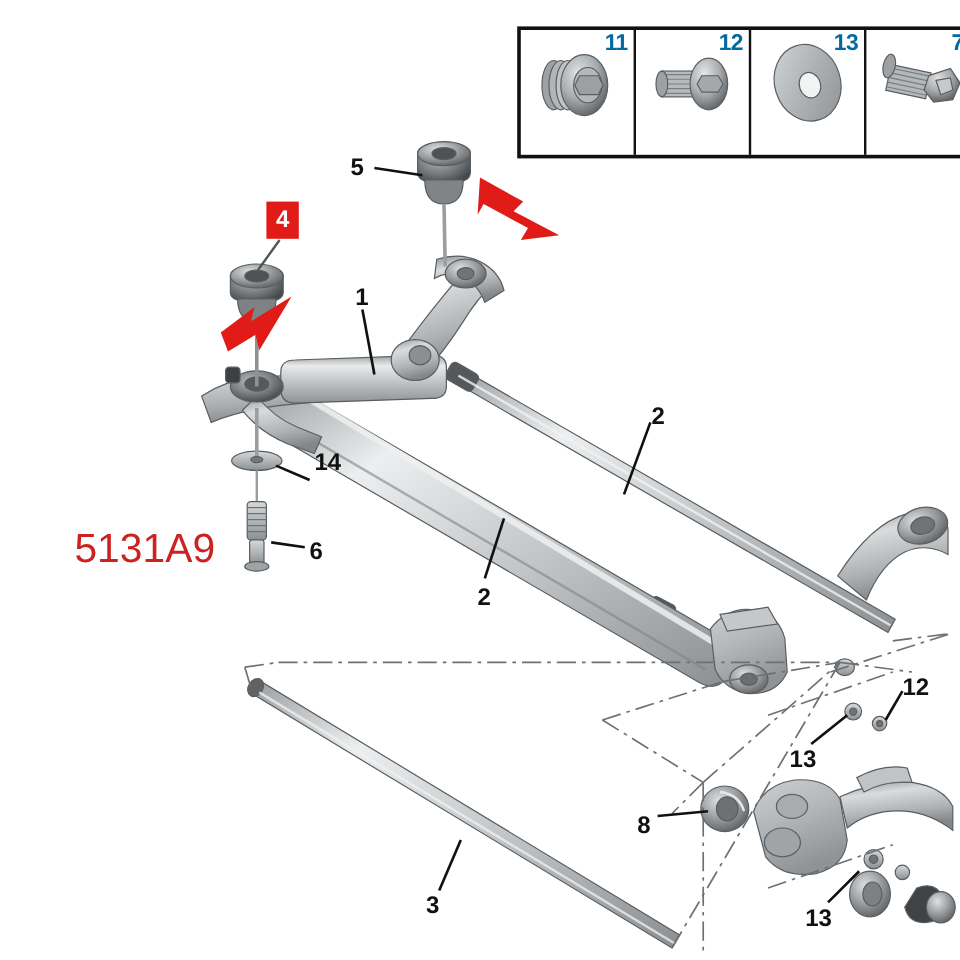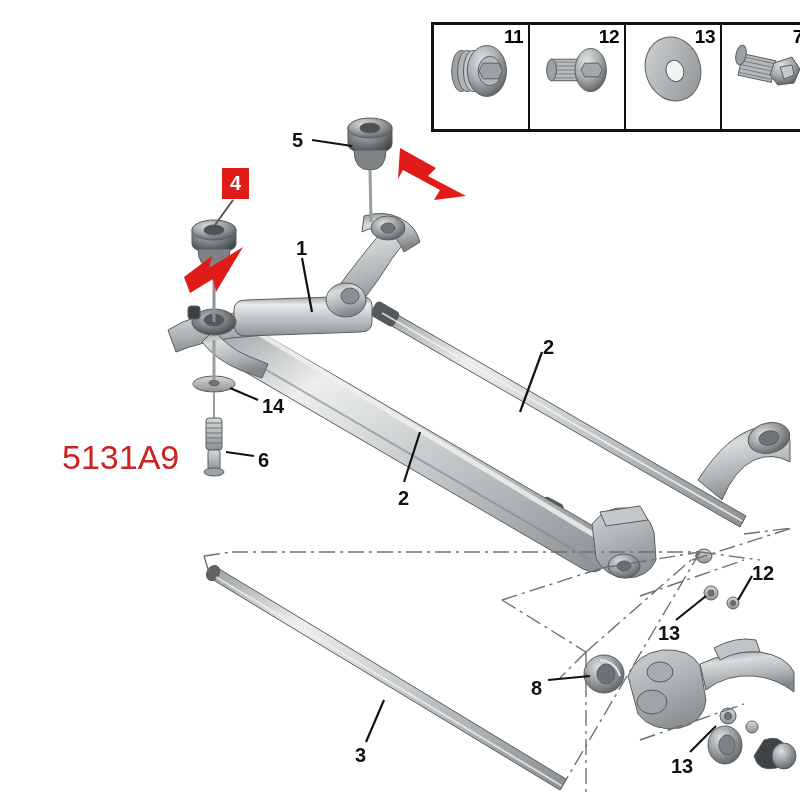--- a/index.html
+++ b/index.html
@@ -29,21 +29,21 @@
     border-right:2px solid #111;
     box-sizing:border-box;
     overflow:hidden;
   }
   .legend-cell:last-child{border-right:none;}
   .legend-num{
     position:absolute;
     top:1px; right:5px;
     font-size:19px;
     font-weight:bold;
-    color:#000000;
+    color:#0369a1;
     letter-spacing:-.5px;
   }
   .legend-art{
     position:absolute;
     left:0;top:16px;width:100%;height:88px;
   }
 
   
   .num{
     position:absolute;
@@ -396,21 +396,21 @@
           <path d="M58 42 L70 40 L72 50 L62 54 Z" fill="#c5c9cb"></path>
         </g>
       </svg>
     </div>
   </div>
 
   <span class="num" style="left:292px;top:130px;">5</span>
   <span class="num" style="left:296px;top:238px;">1</span>
   <span class="num" style="left:543px;top:337px;">2</span>
   <span class="num" style="left:398px;top:488px;">2</span>
-  <span class="num" style="left:262px;top:396px;">14</span>
+  <span class="num" style="left:262px;top:376px;">14</span>
   <span class="num" style="left:258px;top:450px;">6</span>
   <span class="num" style="left:355px;top:745px;">3</span>
   <span class="num" style="left:752px;top:563px;">12</span>
   <span class="num" style="left:658px;top:623px;">13</span>
   <span class="num" style="left:531px;top:678px;">8</span>
   <span class="num" style="left:671px;top:756px;">13</span>
 
   <span class="red-box" style="left:222px;top:168px;">4</span>
 
   <span class="red-code" style="left:62px;top:440px;">5131A9</span>

